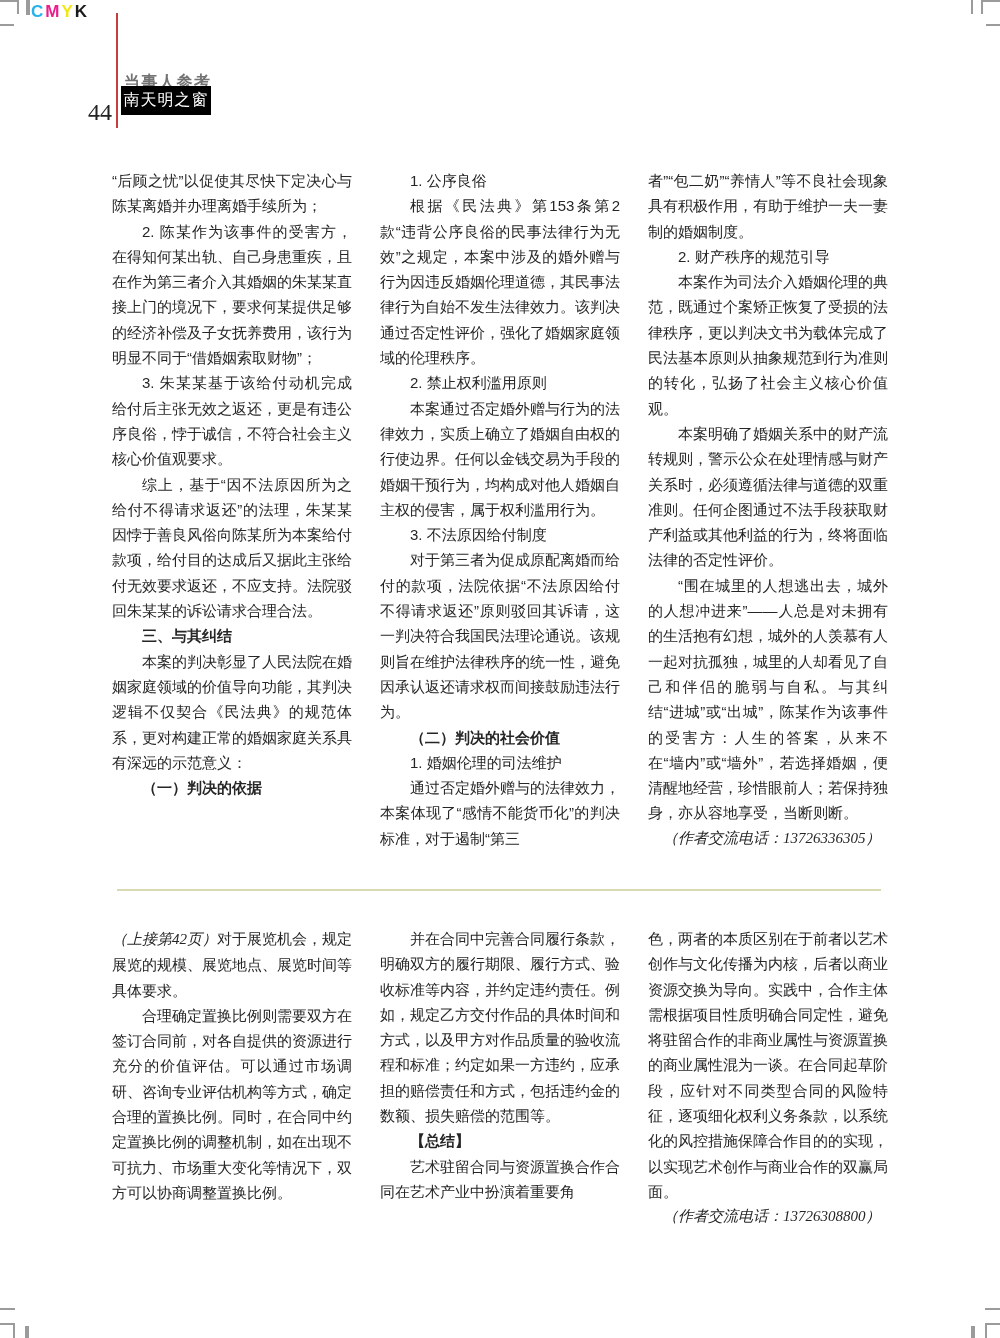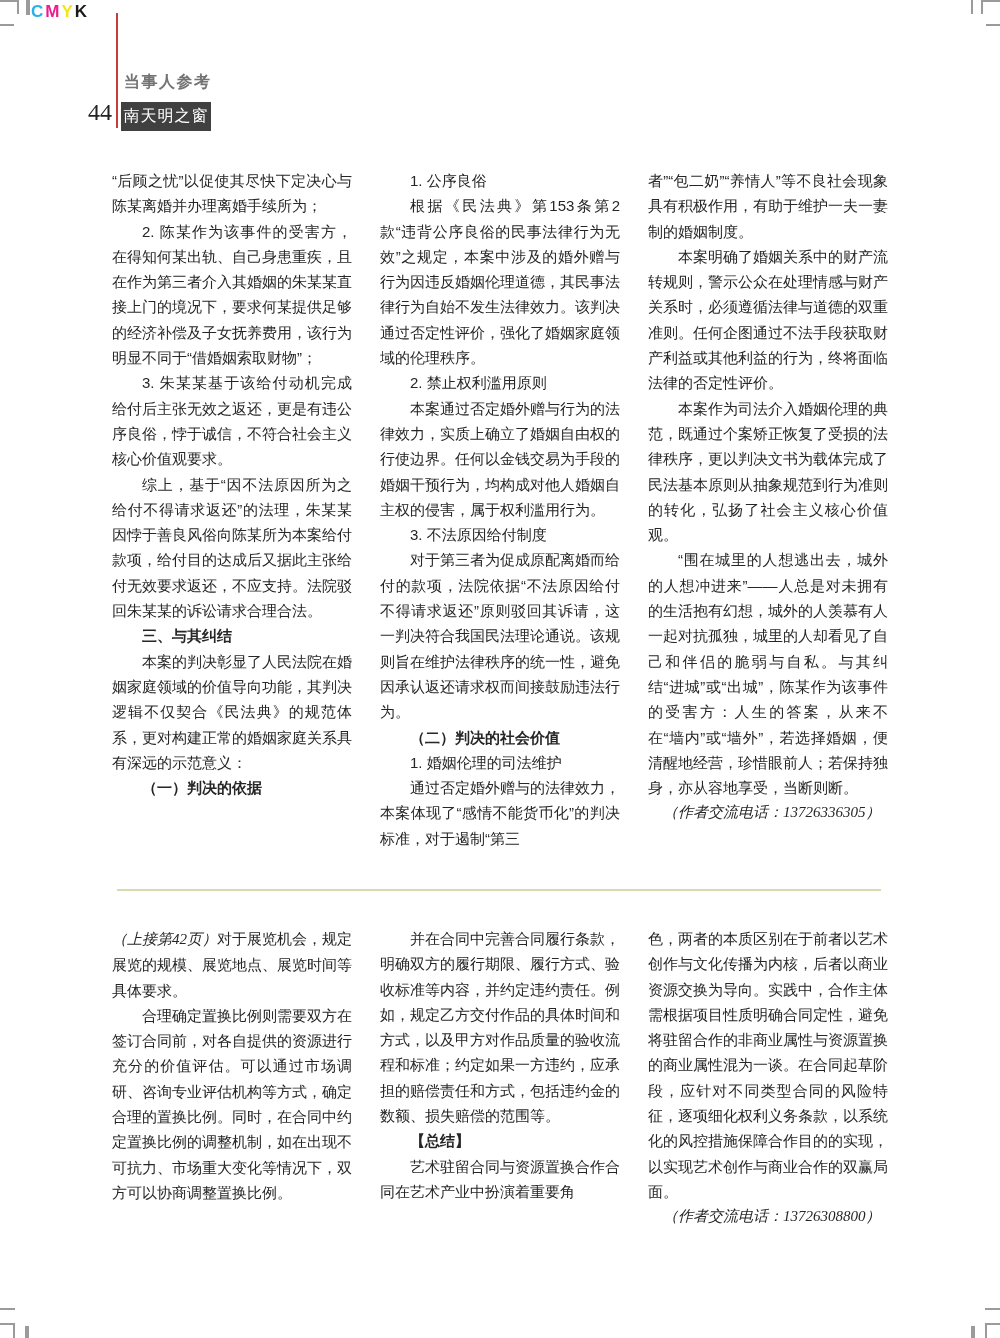--- a/index.html
+++ b/index.html
@@ -15,21 +15,21 @@
   .cmyk .ltr-m{color:#ee1d8c;}
   .cmyk .ltr-y{color:#f2e614;}
   .cmyk .ltr-k{color:#1a1a1a;}
 
   
   .pageno{position:absolute;left:88px;top:99px;width:28px;text-align:left;
           font-family:"Liberation Serif",serif;font-size:24px;color:#222;}
   .redrule{position:absolute;left:116px;top:13px;width:2px;height:115px;background:#c53d3d;}
   .kicker{position:absolute;left:124px;top:72px;font-size:16px;font-weight:700;
           color:#737373;letter-spacing:1.5px;}
-  .masthead{position:absolute;left:121px;top:102px;width:90px;height:29px;background:#404040;
+  .masthead{position:absolute;left:121px;top:86px;width:90px;height:29px;background:#000000;
             color:#ffffff;font-family:Liberation Sans, sans-serif;font-size:16px;letter-spacing:1px;
             display:flex;align-items:center;justify-content:center;}
 
   
   .article{position:absolute;display:flex;justify-content:space-between;overflow:hidden;}
   #article1{left:112px;top:168px;width:776px;height:712px;}
   #article2{left:112px;top:926px;width:776px;height:310px;}
   .col{width:240px;overflow:hidden;}
   .col p{margin:0;font-size:15px;line-height:25.3px;color:#262626;
          text-align:justify;text-indent:2em;word-break:break-all;}
@@ -90,22 +90,23 @@
         <p class="">2. 禁止权利滥用原则</p>
         <p class="">本案通过否定婚外赠与行为的法律效力，实质上确立了婚姻自由权的行使边界。任何以金钱交易为手段的婚姻干预行为，均构成对他人婚姻自主权的侵害，属于权利滥用行为。</p>
         <p class="">3. 不法原因给付制度</p>
         <p class="">对于第三者为促成原配离婚而给付的款项，法院依据“不法原因给付不得请求返还”原则驳回其诉请，这一判决符合我国民法理论通说。该规则旨在维护法律秩序的统一性，避免因承认返还请求权而间接鼓励违法行为。</p>
         <p class="h">（二）判决的社会价值</p>
         <p class="">1. 婚姻伦理的司法维护</p>
         <p class="">通过否定婚外赠与的法律效力，本案体现了“感情不能货币化”的判决标准，对于遏制“第三</p>
       </div>
     <div class="col">
         <p class=" noindent">者”“包二奶”“养情人”等不良社会现象具有积极作用，有助于维护一夫一妻制的婚姻制度。</p>
+        <p class="">2. 财产秩序的规范引导</p>
+        <p class="">本案作为司法介入婚姻伦理的典范，既通过个案矫正恢复了受损的法律秩序，更以判决文书为载体完成了民法基本原则从抽象规范到行为准则的转化，弘扬了社会主义核心价值观。</p>
         <p class="">本案明确了婚姻关系中的财产流转规则，警示公众在处理情感与财产关系时，必须遵循法律与道德的双重准则。任何企图通过不法手段获取财产利益或其他利益的行为，终将面临法律的否定性评价。</p>
-        <p class="">本案作为司法介入婚姻伦理的典范，既通过个案矫正恢复了受损的法律秩序，更以判决文书为载体完成了民法基本原则从抽象规范到行为准则的转化，弘扬了社会主义核心价值观。</p>
         <p class="">“围在城里的人想逃出去，城外的人想冲进来”——人总是对未拥有的生活抱有幻想，城外的人羡慕有人一起对抗孤独，城里的人却看见了自己和伴侣的脆弱与自私。与其纠结“进城”或“出城”，陈某作为该事件的受害方：人生的答案，从来不在“墙内”或“墙外”，若选择婚姻，便清醒地经营，珍惜眼前人；若保持独身，亦从容地享受，当断则断。</p>
         <p class="k">（作者交流电话：13726336305）</p>
       </div>
   </div>
 
   <div class="divider"></div>
 
   <div class="article" id="article2">
     <div class="col">
         <p class=" noindent"><span class="kaiti-inline">（上接第42页）</span>对于展览机会，规定展览的规模、展览地点、展览时间等具体要求。</p>

